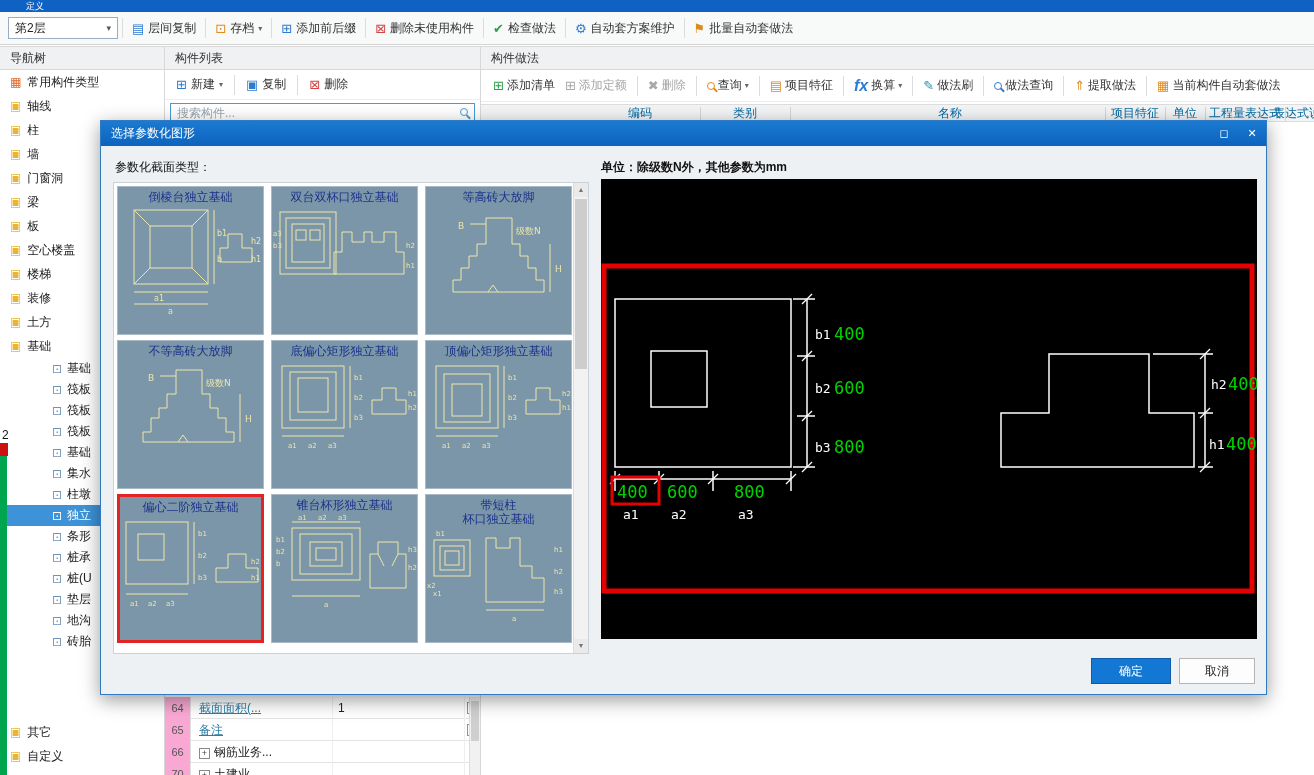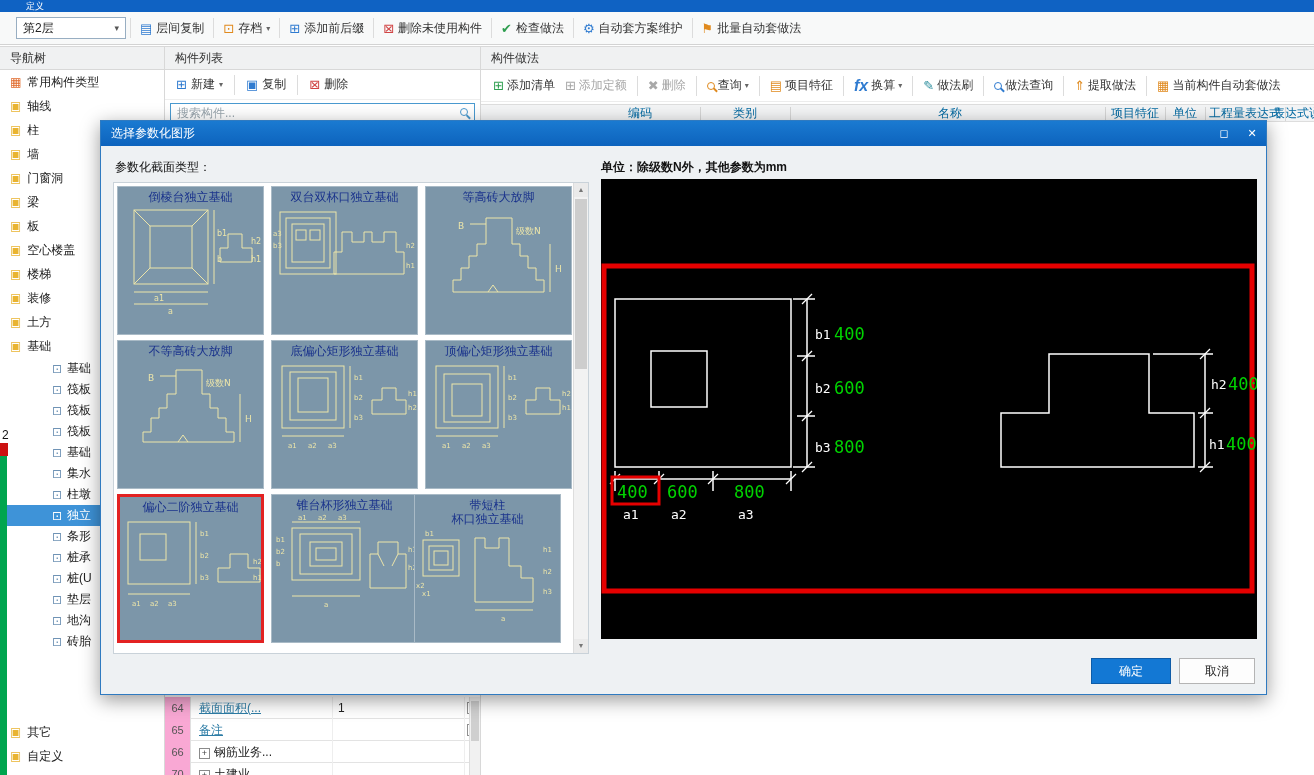--- a/index.html
+++ b/index.html
@@ -6,21 +6,21 @@
   html,body{background:#9a9a9a}
   #app{position:relative;width:1314px;height:775px;background:#ffffff;overflow:hidden;
        font-family:"Liberation Sans","DejaVu Sans",sans-serif;font-size:12px;color:#222}
 
   
   .titlebar{position:absolute;left:0;top:0;width:100%;height:12px;background:#0f62c3;color:#fff;
             font-size:9px;line-height:12px;padding-left:26px}
 
   
   .toolbar{position:absolute;left:0;top:12px;width:100%;height:33px;background:#f8f9f9;
-           border-bottom:1px solid #d3d3d3;display:flex;align-items:center;padding:0 16px}
+           border-bottom:1px solid #d3d3d3;display:flex;align-items:center;padding:0 8px}
   .combo{width:110px;height:22px;border:1px solid #98aec2;background:#fff;display:flex;
          align-items:center;justify-content:space-between;padding:0 6px;cursor:default}
   .combo .arr{color:#555;font-size:9px}
   .tsep{width:1px;height:20px;background:#dcdcdc;margin:0 4px;flex:0 0 auto}
   .tbtn{display:flex;align-items:center;gap:4px;border:none;background:transparent;font:inherit;
         color:#333;padding:4px 5px;white-space:nowrap;cursor:default}
   .ticon{font-size:13px;line-height:13px;font-family:"DejaVu Sans",sans-serif}
   .ic-blue{color:#2f7bd0}.ic-orange{color:#e08a1e}.ic-red{color:#d04545}.ic-green{color:#2e9e4f}
   .ic-gray{color:#a8a8a8}.ic-teal{color:#2e8f9e}
   .dd{font-size:8px;color:#666}
@@ -89,21 +89,21 @@
   .mtitle{position:absolute;left:0;top:0;right:0;height:25px;background:linear-gradient(#1a7ad1,#0d63bd);
           color:#fff;display:flex;align-items:center;padding-left:10px}
   .mtitle .tbtns{margin-left:auto;display:flex}
   .mtitle .wbtn{width:28px;height:25px;display:flex;align-items:center;justify-content:center;color:#fff;
                 font-size:11px;cursor:default}
   .msec-label{position:absolute;left:14px;top:38px;color:#111}
   .munit{position:absolute;left:500px;top:38px;color:#111;font-weight:bold}
 
   .grid-wrap{position:absolute;left:12px;top:61px;width:476px;height:472px;background:#fff;border:1px solid #c9d2d9}
   .cell{position:absolute;width:147px;height:149px;background:#7c96a9;border:1px solid #a9bac6;
-        display:flex;flex-direction:column;overflow:hidden;cursor:default}
+        display:flex;flex-direction:column;align-items:center;overflow:hidden;cursor:default}
   .cell.selected{border:3px solid #e32222}
   .cell .ct{color:#1a338c;font-size:12px;line-height:14px;padding-top:3px;text-align:center;white-space:pre-line}
   .gscroll{position:absolute;right:0;top:0;bottom:0;width:15px;background:#f2f2f2;border-left:1px solid #ddd}
   .gscroll .sarr{height:14px;text-align:center;font-size:7px;color:#777;line-height:14px;background:#eaeaea}
   .gscroll .sarr.bottom{position:absolute;bottom:0;left:0;right:0}
   .gscroll .gthumb{position:absolute;left:1px;right:1px;top:16px;height:170px;background:#cdcdcd}
 
   #preview{position:absolute;left:500px;top:58px;width:656px;height:460px;background:#000}
 
   .okbtn{position:absolute;left:990px;top:537px;width:80px;height:26px;background:#1378d4;color:#fff;
@@ -605,21 +605,21 @@
             <text x="4" y="30">b1</text>
             <text x="4" y="42">b2</text>
             <text x="4" y="54">b</text>
             <text x="136" y="40">h3</text>
             <text x="136" y="58">h2</text>
             <text x="52" y="95">a</text>
           </g>
         </svg>
       </div>
 
-      <div class="cell" style="left:300px;top:311px">
+      <div class="cell" style="left:311px;top:311px">
         <div class="ct">带短柱
 杯口独立基础</div>
         <svg class="thumb-svg" width="145" height="104" viewBox="0 0 145 104">
           <g stroke="#ece5a9" fill="none">
             <rect x="8" y="14" width="36" height="36"></rect>
             <rect x="14" y="20" width="24" height="24"></rect>
             <rect x="19" y="25" width="14" height="14"></rect>
             <path d="M60,76 V12 h10 v10 h14 V12 h10 V40 h12 v12 h12 V76 Z"></path>
             <line x1="60" y1="84" x2="118" y2="84"></line>
           </g>

